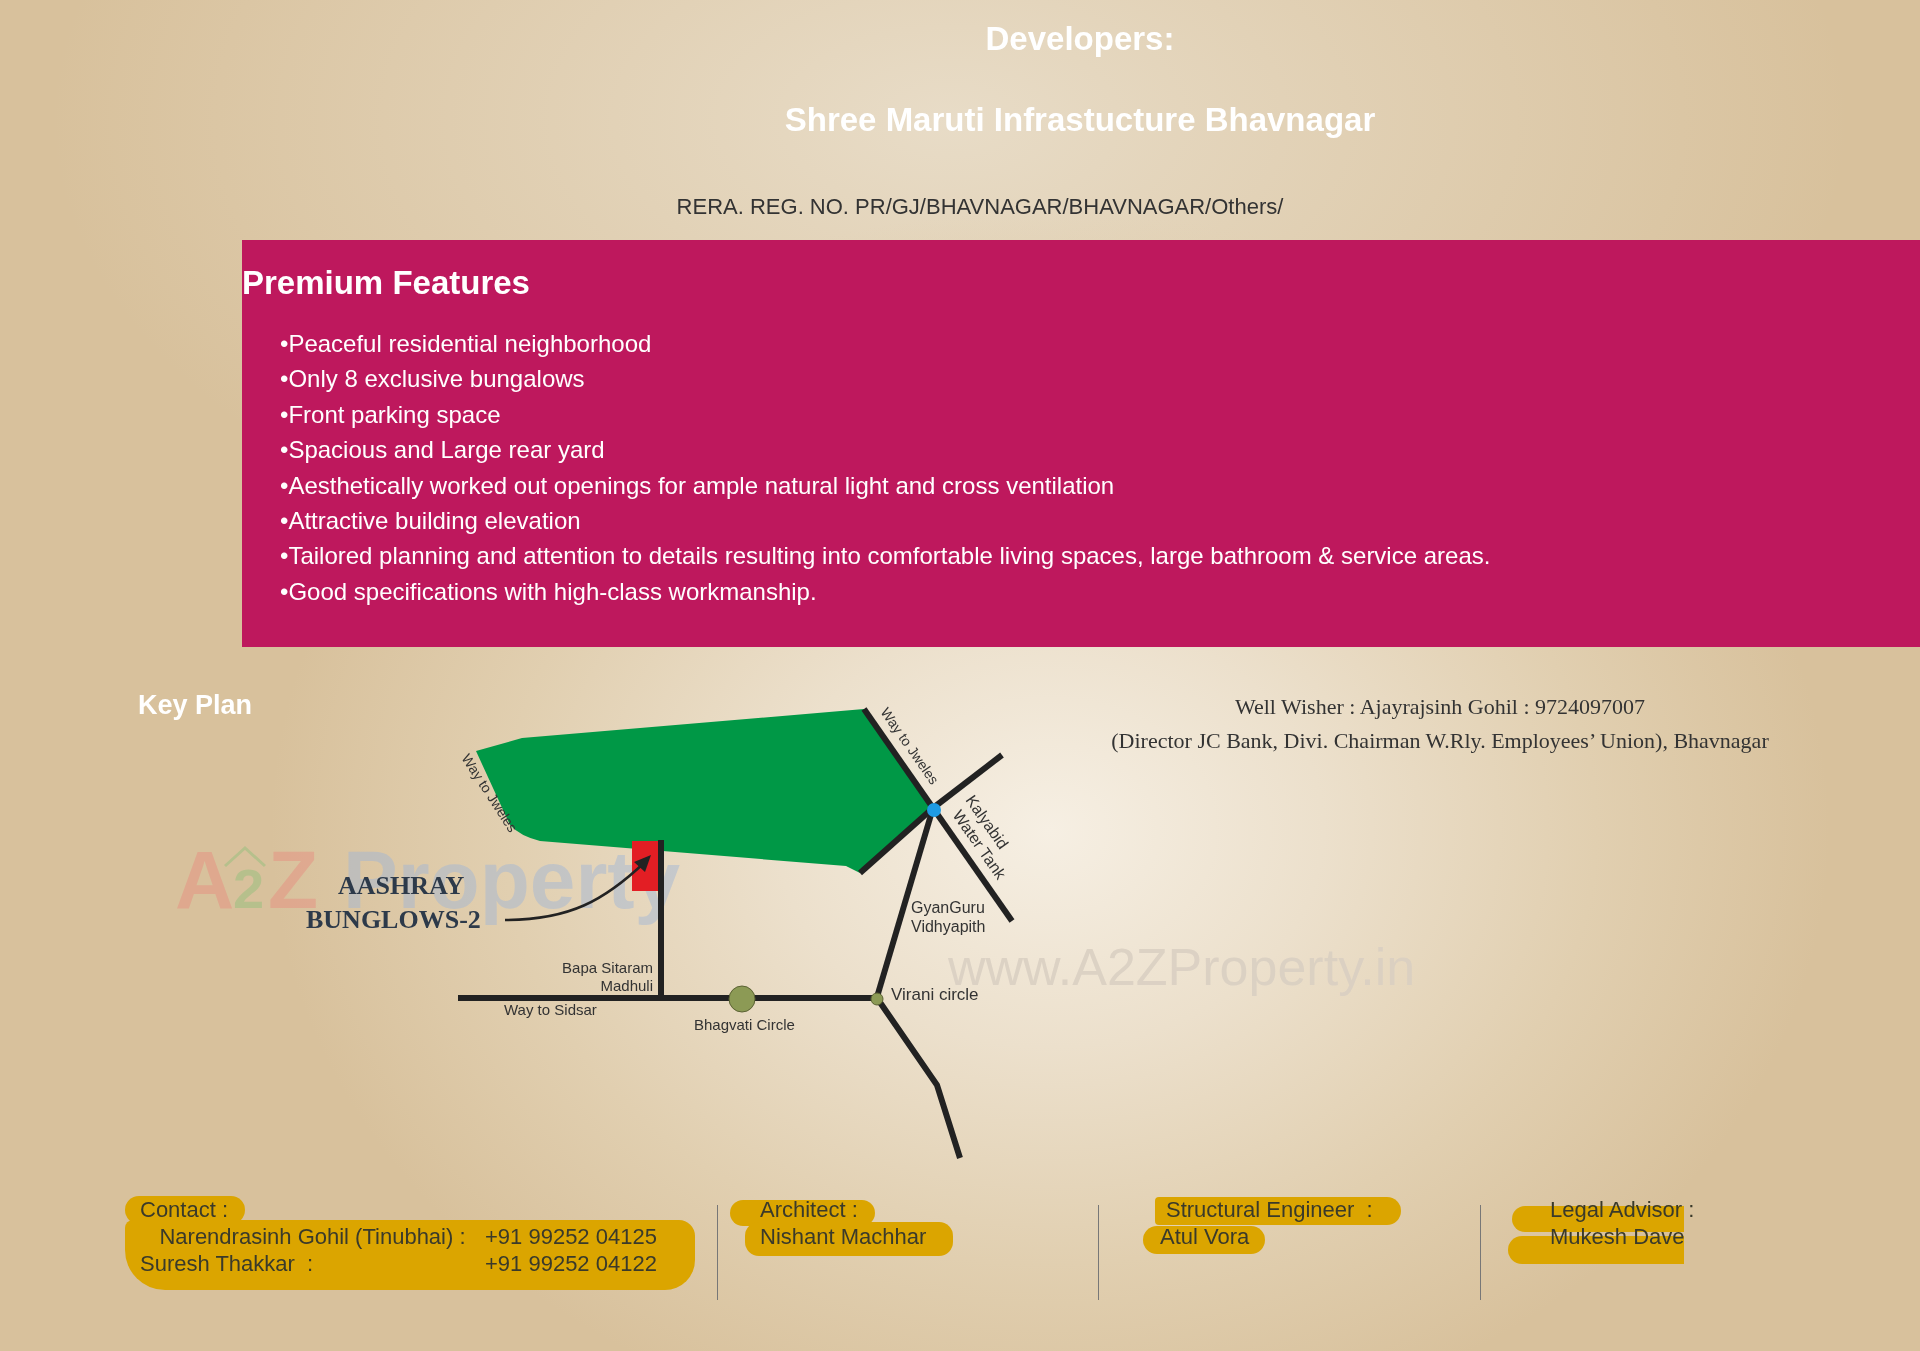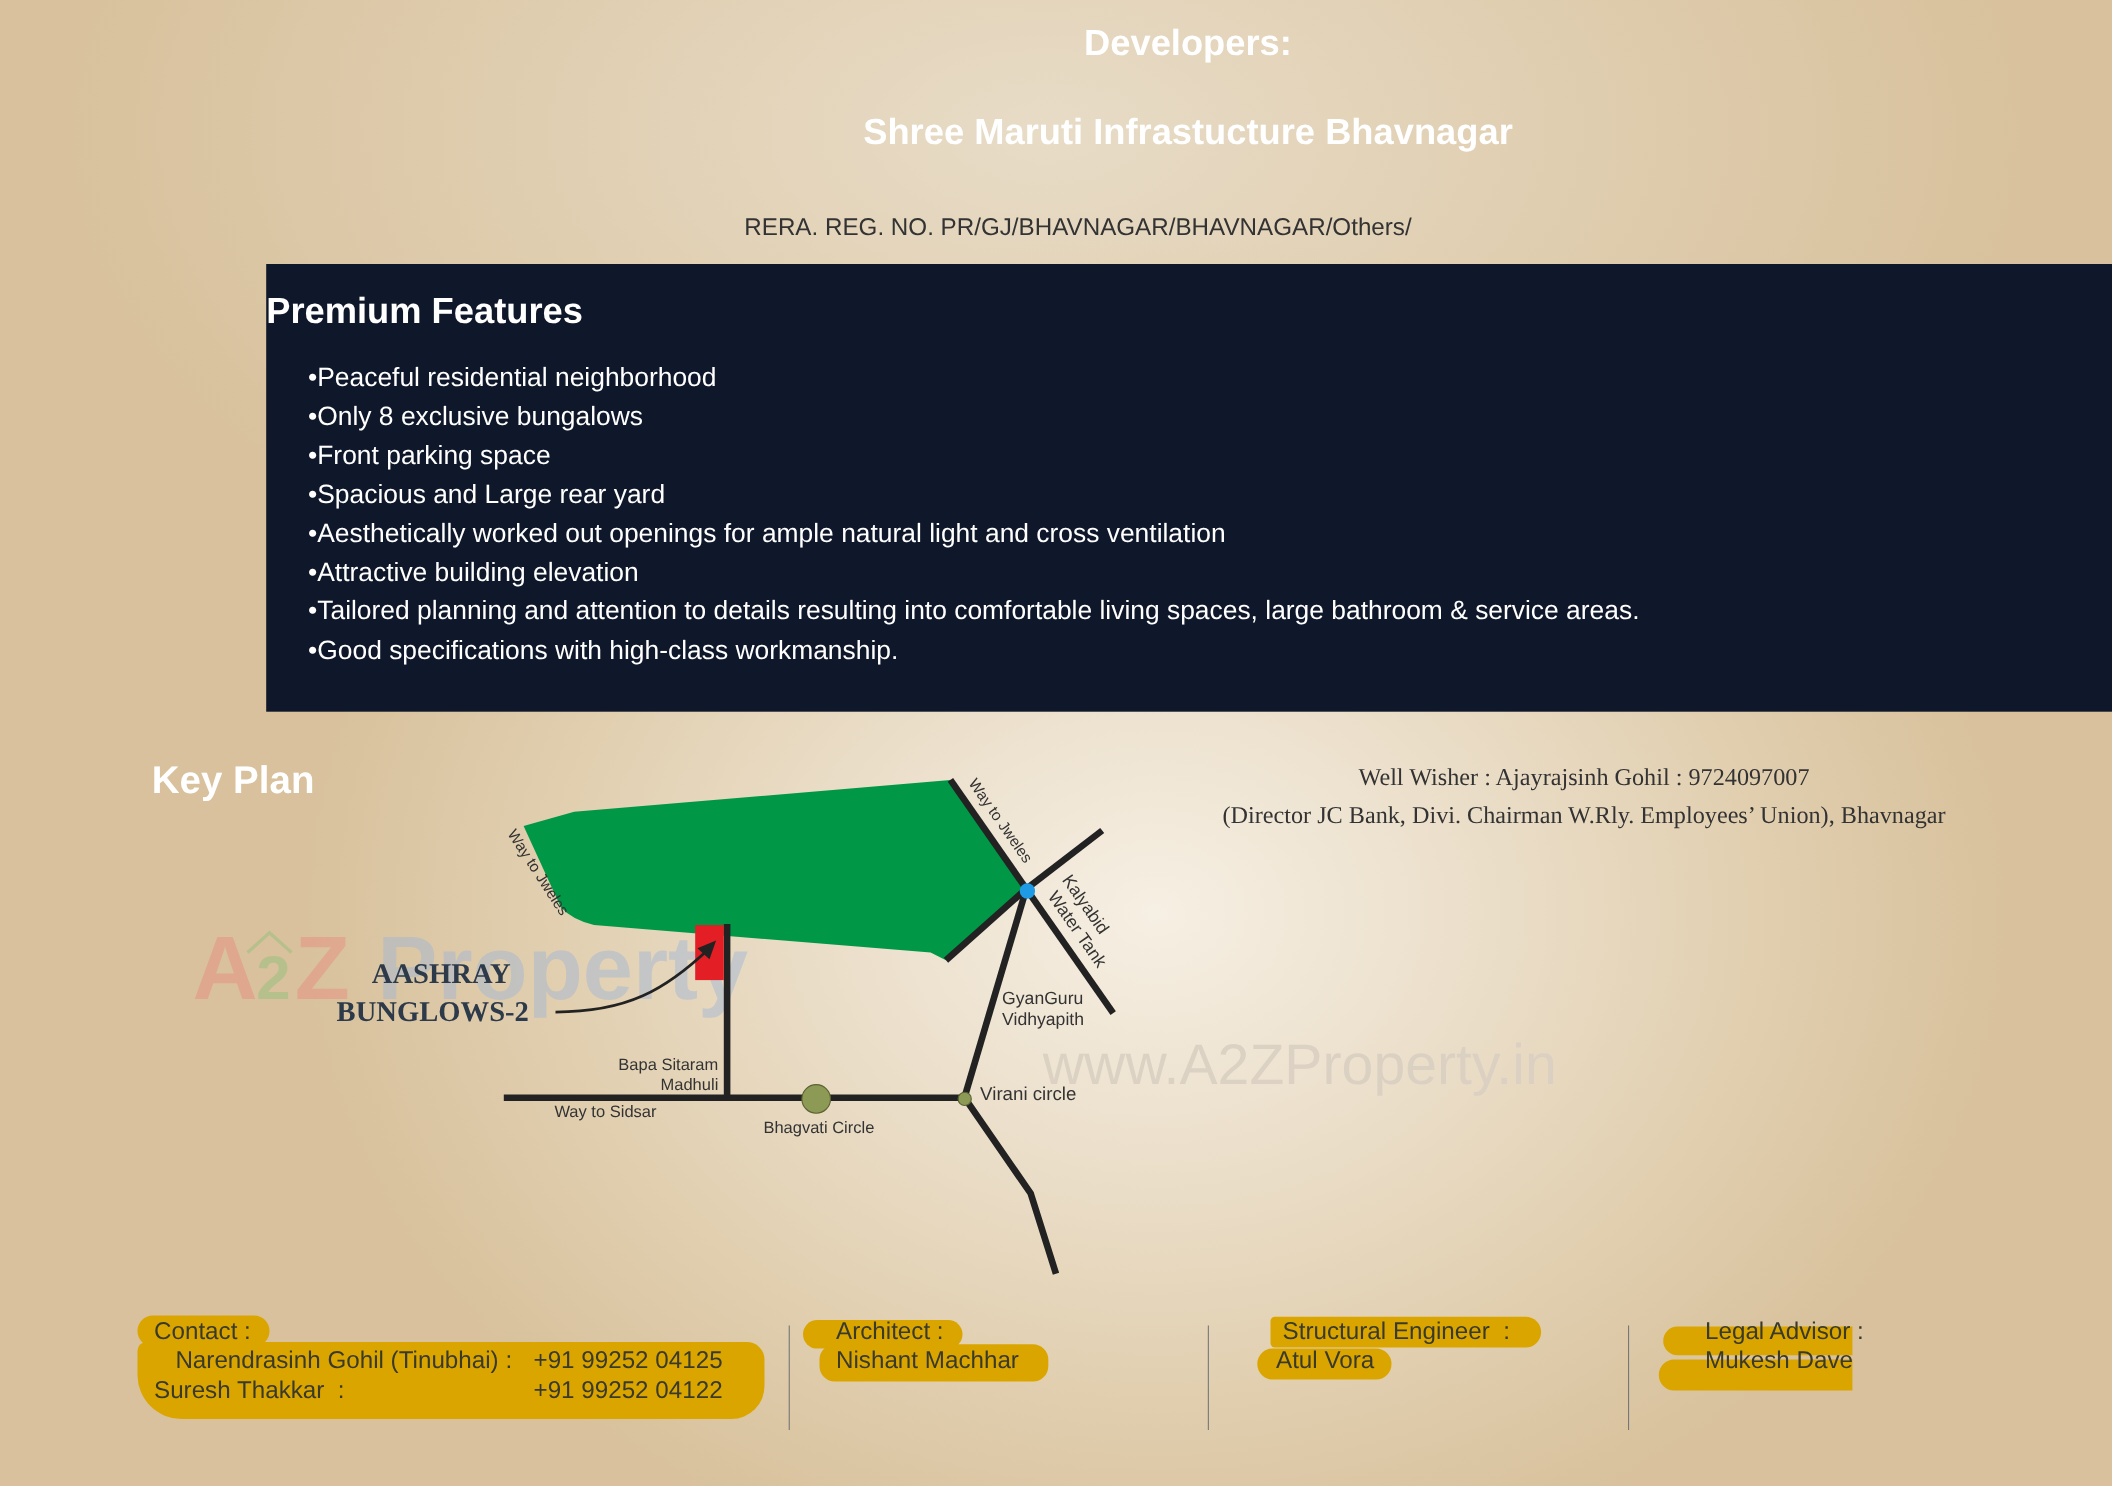--- a/index.html
+++ b/index.html
@@ -9,26 +9,26 @@
     background:
       radial-gradient(ellipse 780px 620px at 1050px 830px, #f6efe3 0%, #ece0cc 35%, #e1cfb0 70%, rgba(216,192,154,0) 100%),
       radial-gradient(ellipse 900px 500px at 950px 120px, #e8dcc7 0%, rgba(220,198,160,0) 100%),
       #d8c19c;
   }
   .abs { position: absolute; }
   .hdr-dev { left: 0; width: 2160px; top: 20px; text-align: center; color: #fff; font-weight: bold; font-size: 33px; }
   .hdr-company { left: 0; width: 2160px; top: 101px; text-align: center; color: #fff; font-weight: bold; font-size: 33px; }
   .rera { left: 0; width: 1960px; top: 194px; text-align: center; color: #333; font-size: 22px; }
 
-  .features { left: 242px; top: 240px; width: 1678px; height: 407px; background: #0f172a; }
+  .features { left: 242px; top: 240px; width: 1678px; height: 407px; background: #be185d; }
   .features-title { left: 0; top: 24px; color: #fff; font-weight: bold; font-size: 33px; }
   .features ul { list-style: none; margin: 0; padding: 0; position: absolute; left: 38px; top: 86px; }
   .features li { color: #fff; font-size: 24px; line-height: 35.4px; white-space: nowrap; }
 
-  .keyplan-title { left: 138px; top: 690px; color: #fff; font-weight: bold; font-size: 35px; }
+  .keyplan-title { left: 138px; top: 690px; color: #fff; font-weight: bold; font-size: 27px; }
   .wellwisher { left: 1040px; width: 800px; top: 690px; text-align: center; color: #333; font-size: 22px; line-height: 34px; font-family: Liberation Serif, serif; }
 
   .map { left: 0; top: 680px; }
 
   .footer-col { position: absolute; top: 1196px; font-size: 22px; color: #3a3a2a; line-height: 27px; }
   .hl { position: absolute; background: #dba500; border-radius: 14px; }
   .divider { position: absolute; top: 1205px; width: 1px; height: 95px; background: #777; }
   .row { display: flex; white-space: nowrap; }
 </style>
 </head>

